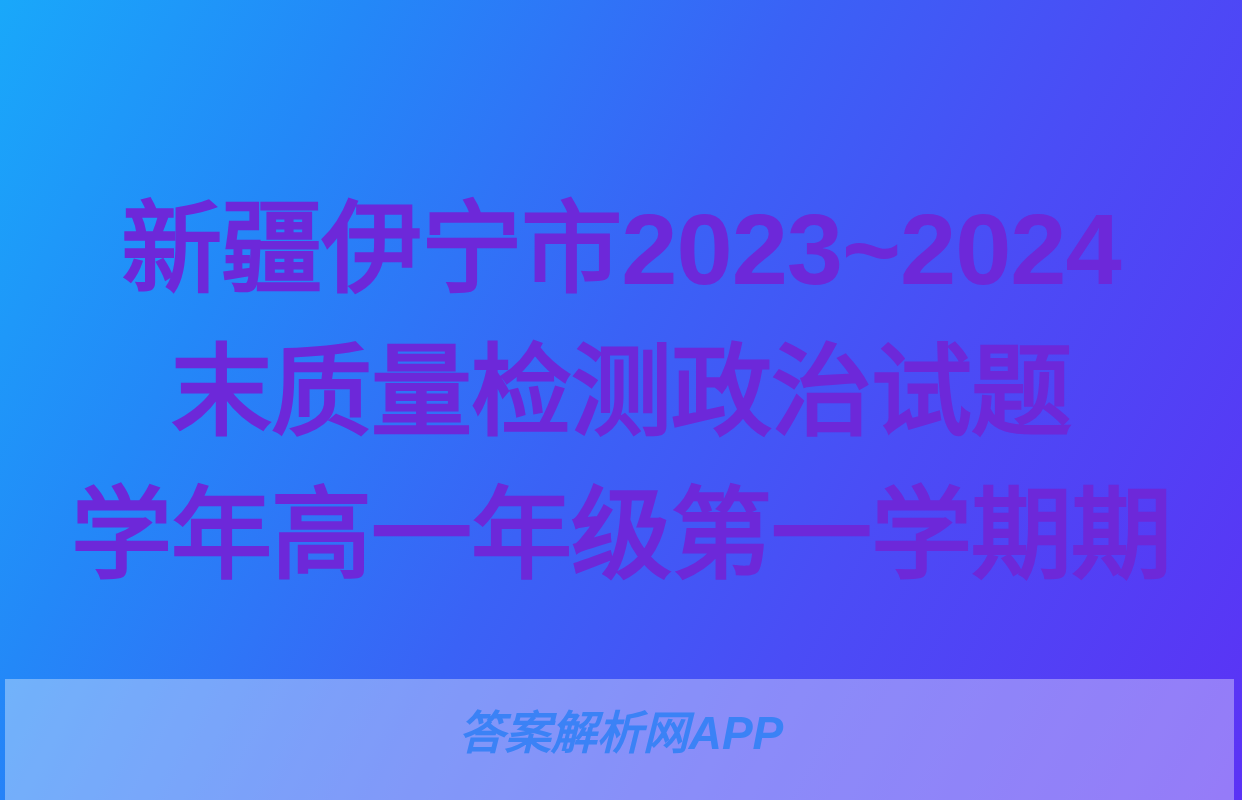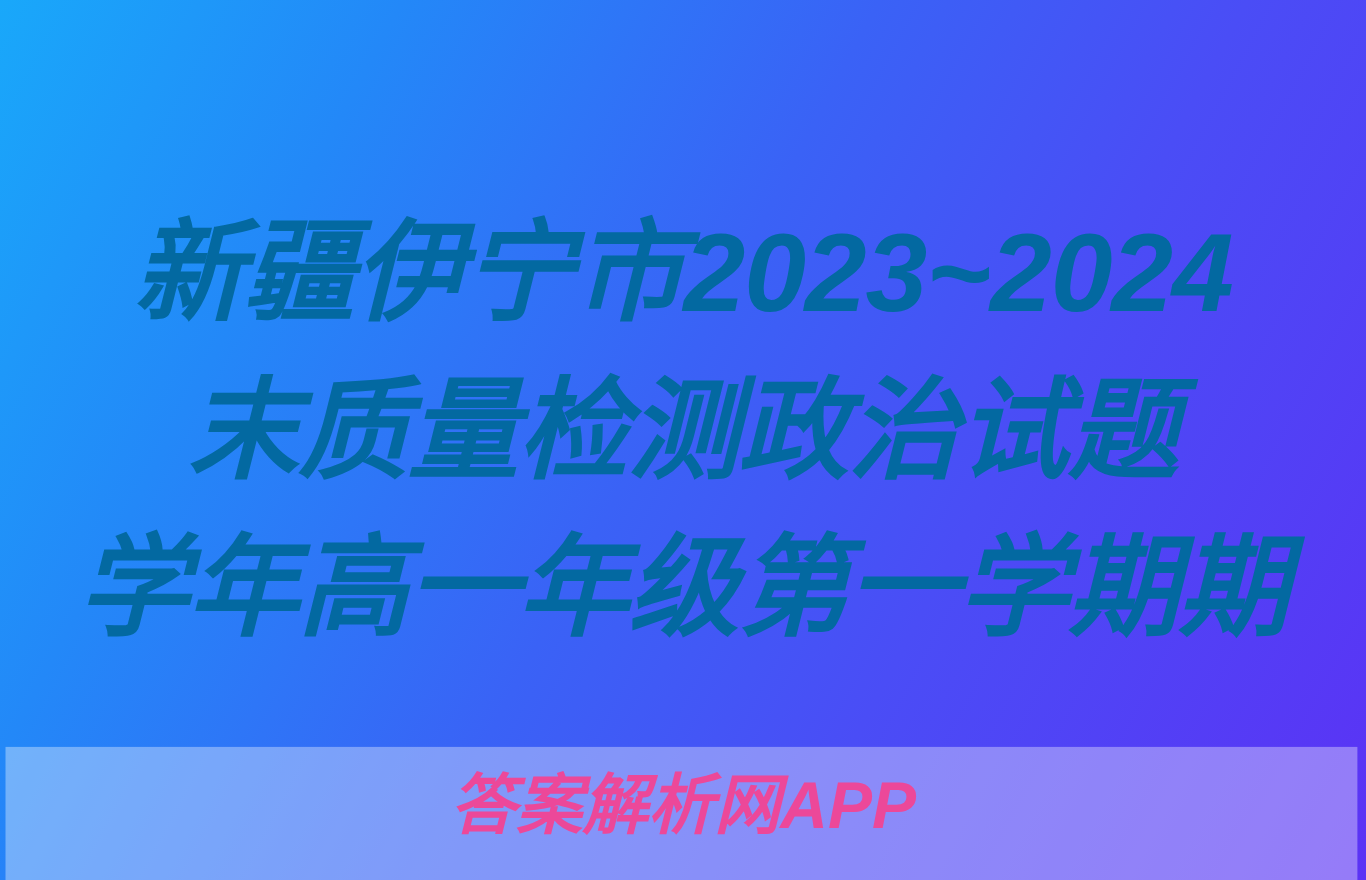--- a/index.html
+++ b/index.html
@@ -46,42 +46,41 @@
     position: absolute;
     left: 0;
     right: 0;
     top: 178px;
     text-align: center;
     z-index: 3;
   }
 
   .title-line {
     display: block;
-    color: #0369a1;
+    color: #6d28d9;
     font-weight: 700;
-    font-style: italic;
     font-size: 101px;
     line-height: 143px;
     letter-spacing: -1px;
     white-space: nowrap;
     text-rendering: optimizeLegibility;
   }
 
   
   .watermark-text {
     position: absolute;
     left: 0;
     right: 0;
     top: 702px;
     text-align: center;
     z-index: 4;
-    color: #ec4899;
+    color: #3b82f6;
     font-weight: 700;
     font-style: italic;
-    font-size: 60px;
+    font-size: 46px;
     line-height: 62px;
     letter-spacing: 0px;
     white-space: nowrap;
   }
 </style>
 </head>
 <body>
 
 <div id="cover">
 

